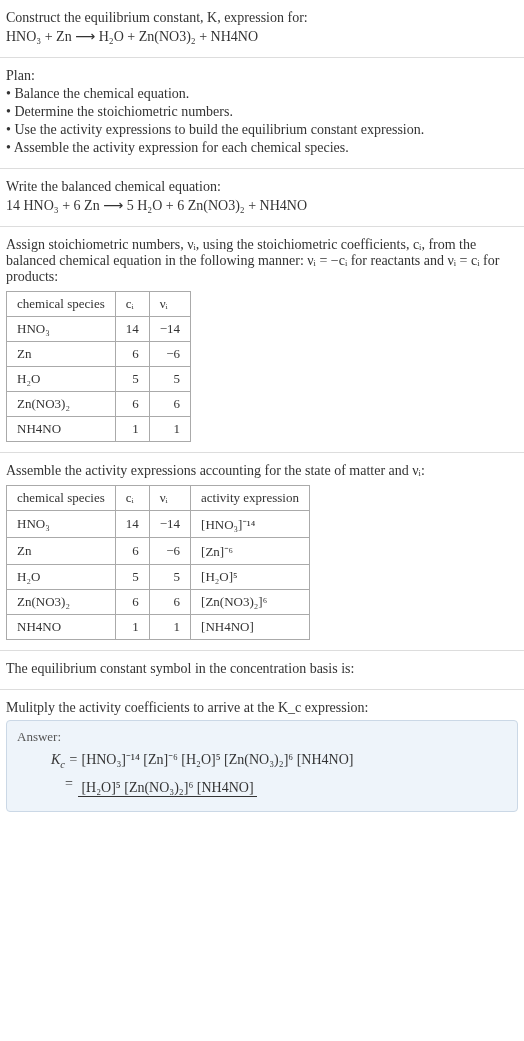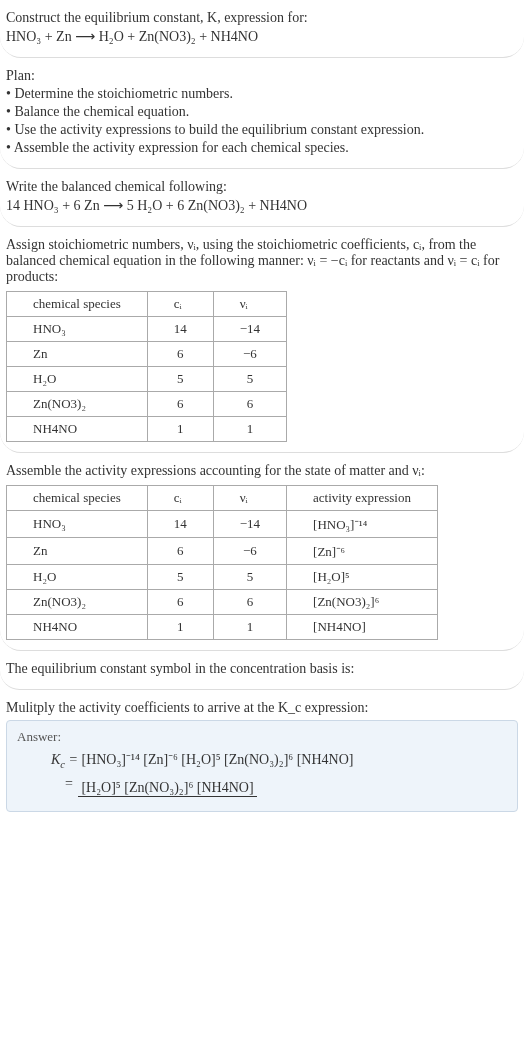--- a/index.html
+++ b/index.html
@@ -7,37 +7,36 @@
     padding: 0;
     font-family: Georgia, 'Times New Roman', serif;
     font-size: 14px;
     color: #333;
     background: #fff;
     width: 524px;
   }
   .section {
     padding: 8px 6px 10px 6px;
     border-bottom: 1px solid #ddd;
-    border-radius: 21px;
   }
   .section.noborder { border-bottom: none; }
   .line { margin: 2px 0; }
   table {
     border-collapse: collapse;
     margin-top: 6px;
   }
   th, td {
     border: 1px solid #aaa;
-    padding: 4px 26px;
+    padding: 4px 10px;
     font-size: 13px;
     text-align: left;
     font-weight: normal;
     white-space: nowrap;
   }
-  td.num { text-align: center; }
+  td.num { text-align: right; }
   sub { font-size: 0.75em; vertical-align: sub; }
   .answerbox {
     background: #eef4fa;
     border: 1px solid #cbd8e6;
     border-radius: 4px;
     padding: 8px 3px 12px 10px;
     margin-top: 4px;
   }
   .answerbox .title { color: #555; font-size: 13px; margin-bottom: 4px; }
   .eq-indent { padding-left: 34px; }
@@ -54,28 +53,28 @@
 </head>
 <body>
 
 <div class="section">
   <div class="line"><span>Construct the equilibrium constant, K, expression for:</span></div>
   <div class="line">HNO₃ + Zn ⟶ H₂O + Zn(NO3)₂ + NH4NO</div>
 </div>
 
 <div class="section">
   <div class="line">Plan:</div>
+  <div class="line">• Balance the chemical equation.</div>
   <div class="line">• Determine the stoichiometric numbers.</div>
-  <div class="line">• Balance the chemical equation.</div>
   <div class="line">• Use the activity expressions to build the equilibrium constant expression.</div>
   <div class="line">• Assemble the activity expression for each chemical species.</div>
 </div>
 
 <div class="section">
-  <div class="line">Write the balanced chemical following:</div>
+  <div class="line">Write the balanced chemical equation:</div>
   <div class="line">14 HNO₃ + 6 Zn ⟶ 5 H₂O + 6 Zn(NO3)₂ + NH4NO</div>
 </div>
 
 <div class="section">
   <div class="line">Assign stoichiometric numbers, νᵢ, using the stoichiometric coefficients, cᵢ, from the balanced chemical equation in the following manner: νᵢ = −cᵢ for reactants and νᵢ = cᵢ for products:</div>
   <table>
     <tbody>
         <tr>
       <th>chemical species</th>
       <th>cᵢ</th>

